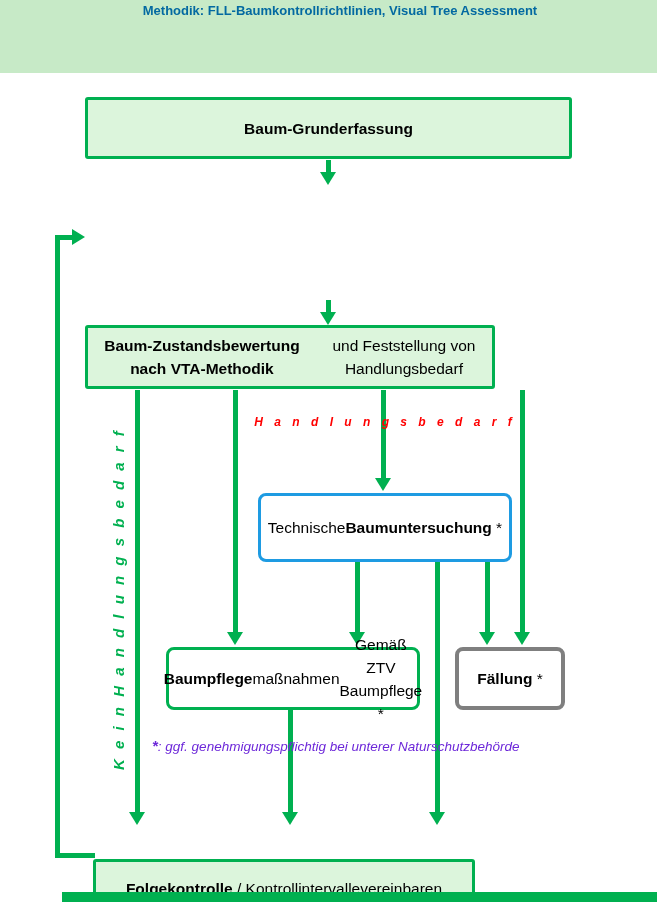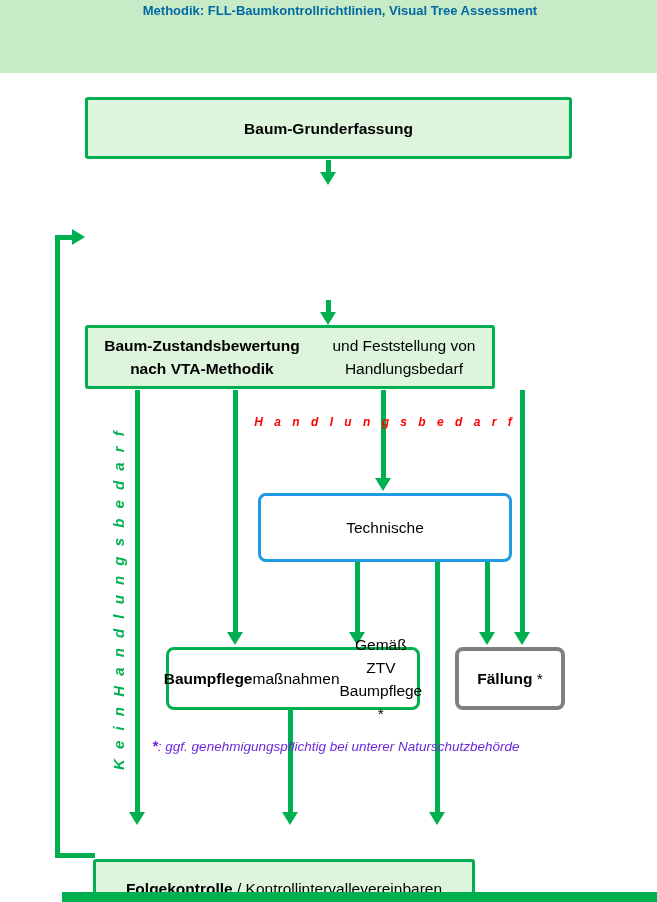--- a/index.html
+++ b/index.html
@@ -124,20 +124,21 @@
   <div class="hline" style="left:55px;top:853px;width:40px;"></div>
   <div class="vline" style="left:55px;top:235px;height:623px;"></div>
   <div class="hline" style="left:55px;top:235px;width:18px;"></div>
   <div class="head-right" style="left:72px;top:229px;"></div>
 
   <div class="red-label">H a n d l u n g s b e d a r f</div>
   <div class="kein-label">K e i n   H a n d l u n g s b e d a r f</div>
 
   <div class="box white blue-border" style="left:258px;top:493px;width:254px;height:69px;">
     <div>Technische</div>
+    <div><span class="bold">Baumuntersuchung</span><span> *</span></div>
   </div>
 
   <div class="box white" style="left:166px;top:647px;width:254px;height:63px;">
     <div><span class="bold">Baumpflege</span><span>maßnahmen</span></div>
     <div>Gemäß ZTV Baumpflege *</div>
   </div>
 
   <div class="box white gray-border" style="left:455px;top:647px;width:110px;height:63px;">
     <div><span class="bold">Fällung</span><span> *</span></div>
   </div>

